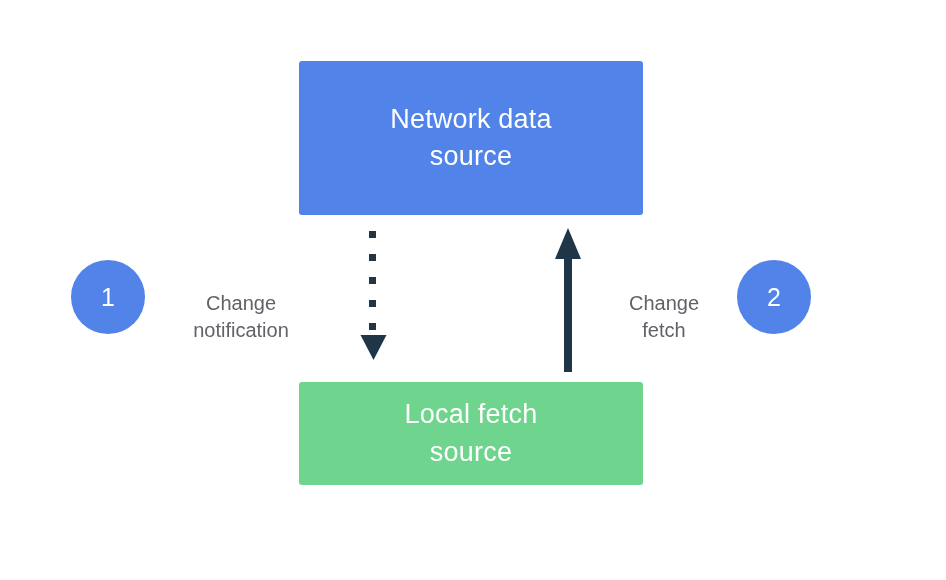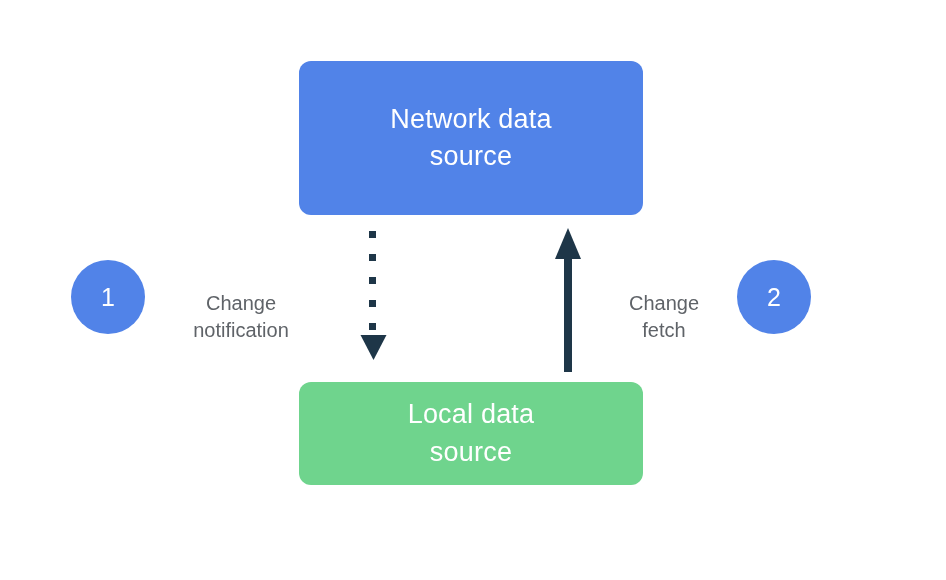--- a/index.html
+++ b/index.html
@@ -14,21 +14,21 @@
     position: relative;
     width: 946px;
     height: 580px;
     background: #ffffff;
     overflow: hidden;
   }
 
   
   .node-box {
     position: absolute;
-    border-radius: 12px;
+    border-radius: 3px;
     display: flex;
     align-items: center;
     justify-content: center;
     text-align: center;
     color: #ffffff;
     font-size: 27px;
     line-height: 1.38;
     letter-spacing: 0.2px;
     white-space: pre-line;
     box-sizing: border-box;
@@ -100,21 +100,21 @@
 <body>
 
 <div id="canvas">
 
   <div class="node-box" id="network-box">
     <span>Network data
 source</span>
   </div>
 
   <div class="node-box" id="local-box">
-    <span>Local data
+    <span>Local fetch
 source</span>
   </div>
 
   <svg id="arrow-layer" viewBox="0 0 946 580">
 
     <g>
       <rect x="369" y="231" width="7" height="7" fill="#1e3648"></rect>
       <rect x="369" y="254" width="7" height="7" fill="#1e3648"></rect>
       <rect x="369" y="277" width="7" height="7" fill="#1e3648"></rect>
       <rect x="369" y="300" width="7" height="7" fill="#1e3648"></rect>

